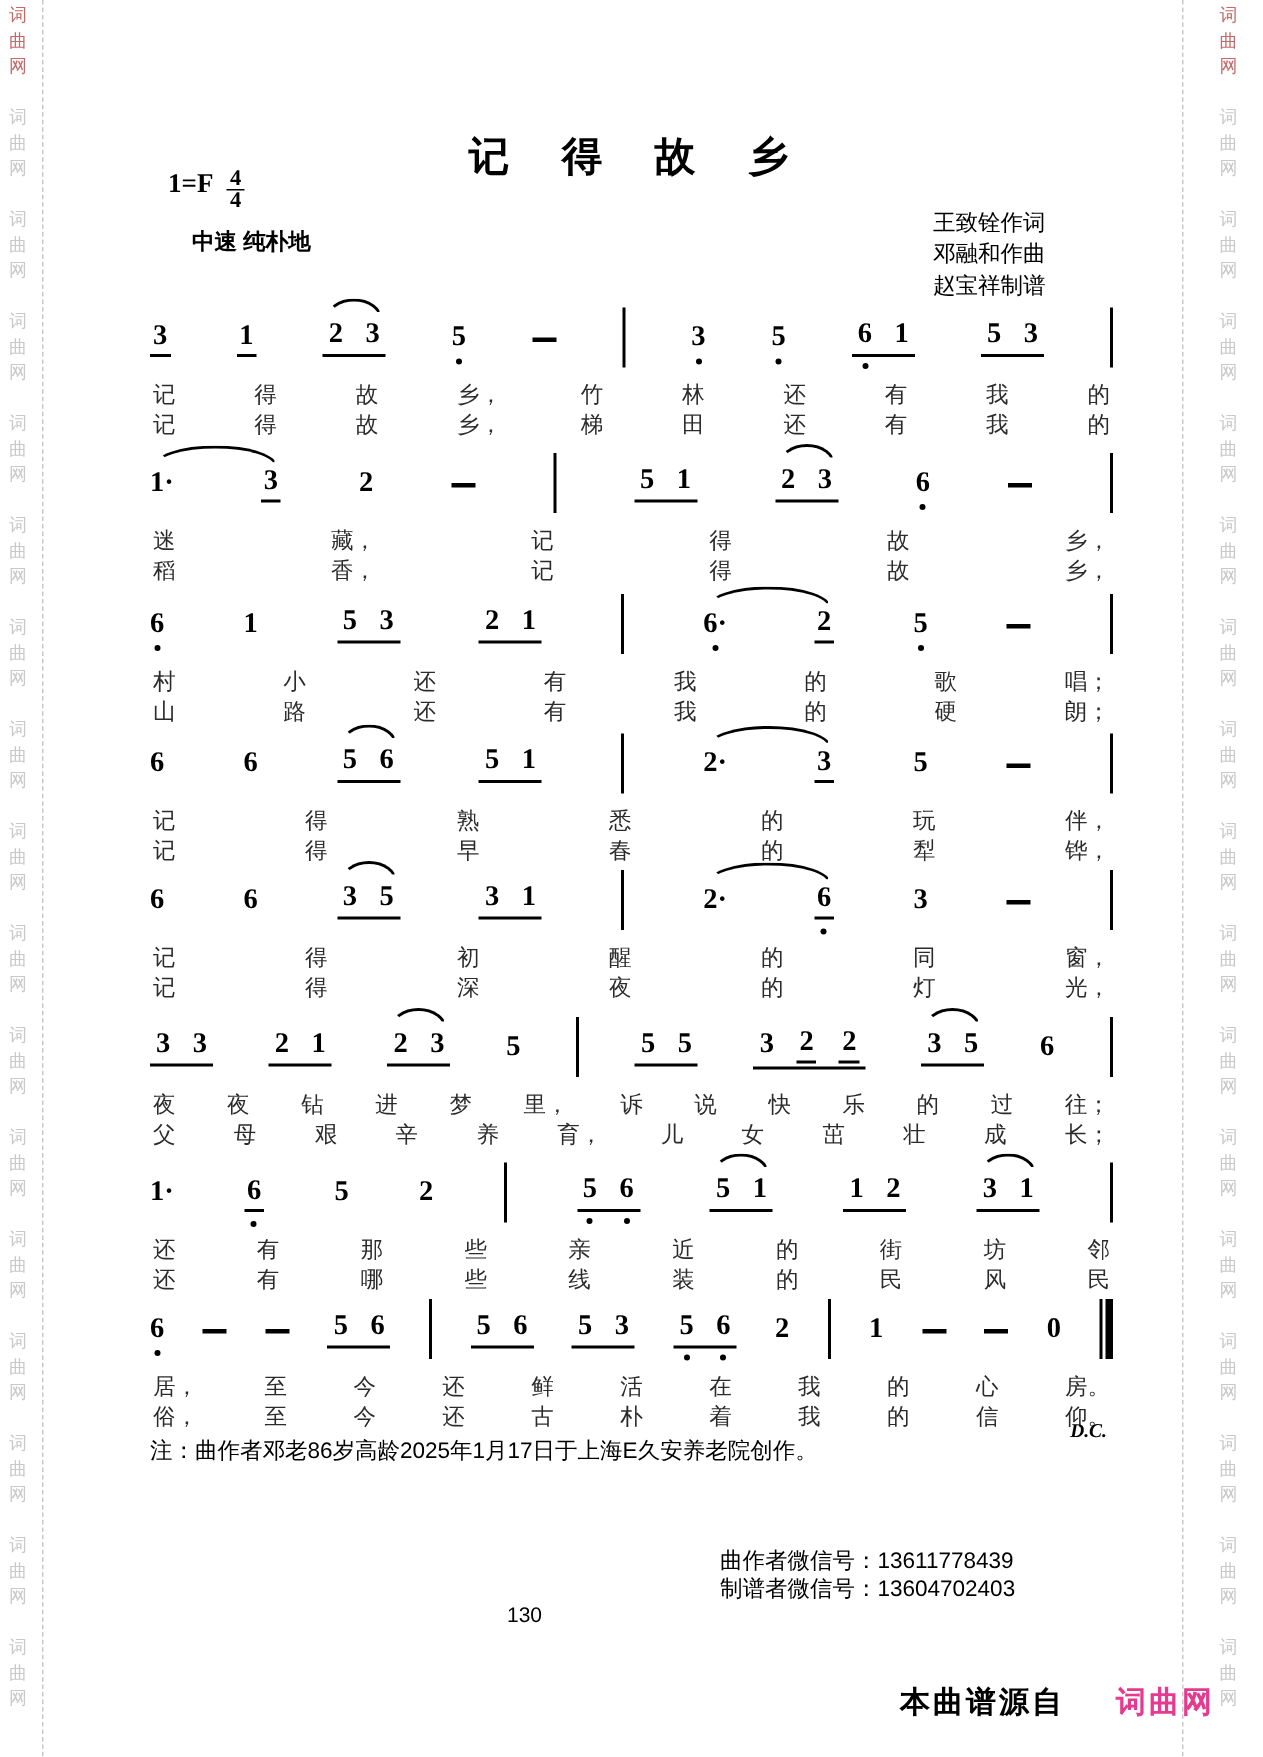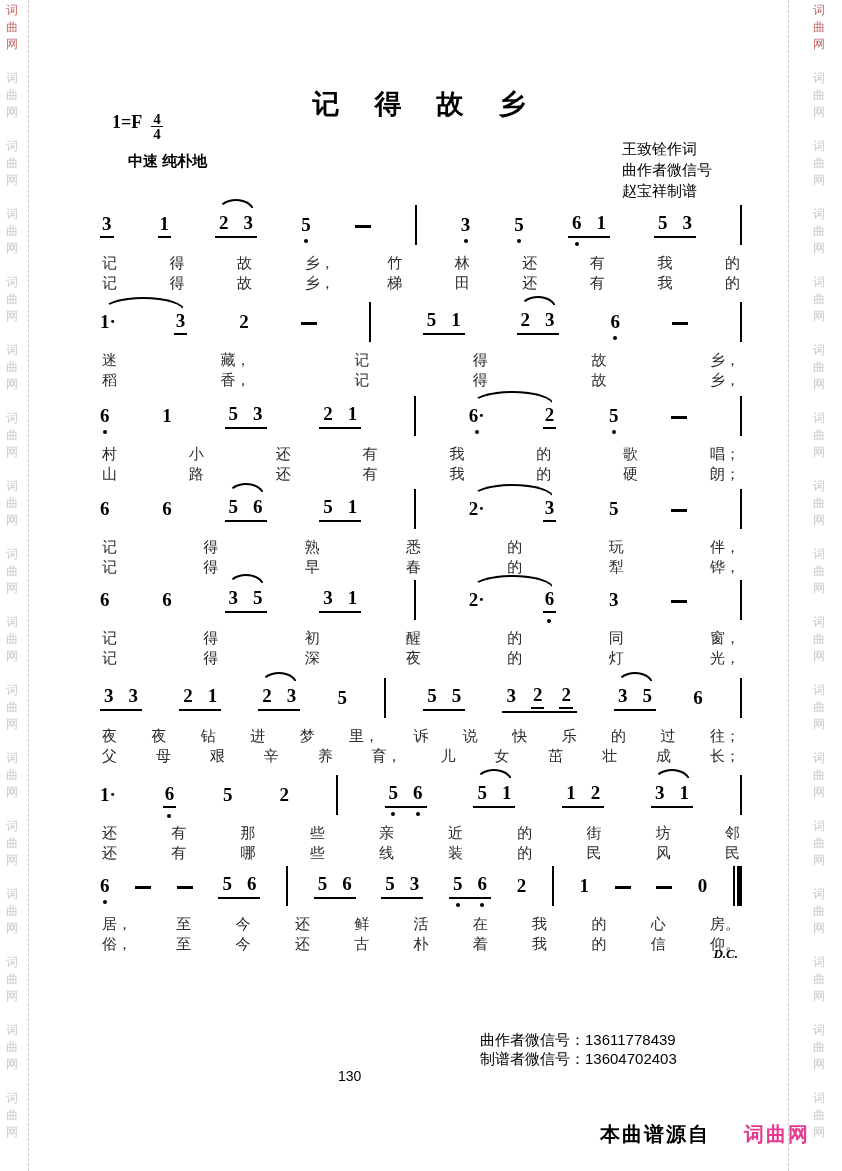--- a/index.html
+++ b/index.html
@@ -243,21 +243,21 @@
     <span class="meter">
       <span class="meter-top">4</span>
       <span>4</span>
     </span>
   </div>
 
   <div class="tempo">中速 纯朴地</div>
 
   <div class="credits">
     <div>王致铨作词</div>
-    <div>曲作者微信号</div>
+    <div>邓融和作曲</div>
     <div>赵宝祥制谱</div>
   </div>
 
   <div id="score">
       <div class="system" style="top: 205px;">
         <div class="notes-row">
           <span class="n u1">3</span>
           <span class="n u1">1</span>
           <span class="g beamed slur">
             <span class="n">2</span>
@@ -628,18 +628,19 @@
           <span>着</span>
           <span>我</span>
           <span>的</span>
           <span>信</span>
           <span>仰。</span>
         </div>
         <span class="dc">D.C.</span>
       </div>
     </div>
 
+  <div class="note-line">注：曲作者邓老86岁高龄2025年1月17日于上海E久安养老院创作。</div>
   <div class="wechat1">曲作者微信号：13611778439</div>
   <div class="wechat2">制谱者微信号：13604702403</div>
   <div class="page-num">130</div>
   <div class="src">本曲谱源自</div>
   <div class="brand" style="color: rgb(229, 58, 143);">词曲网</div>
 </div>
 
 </body></html>

